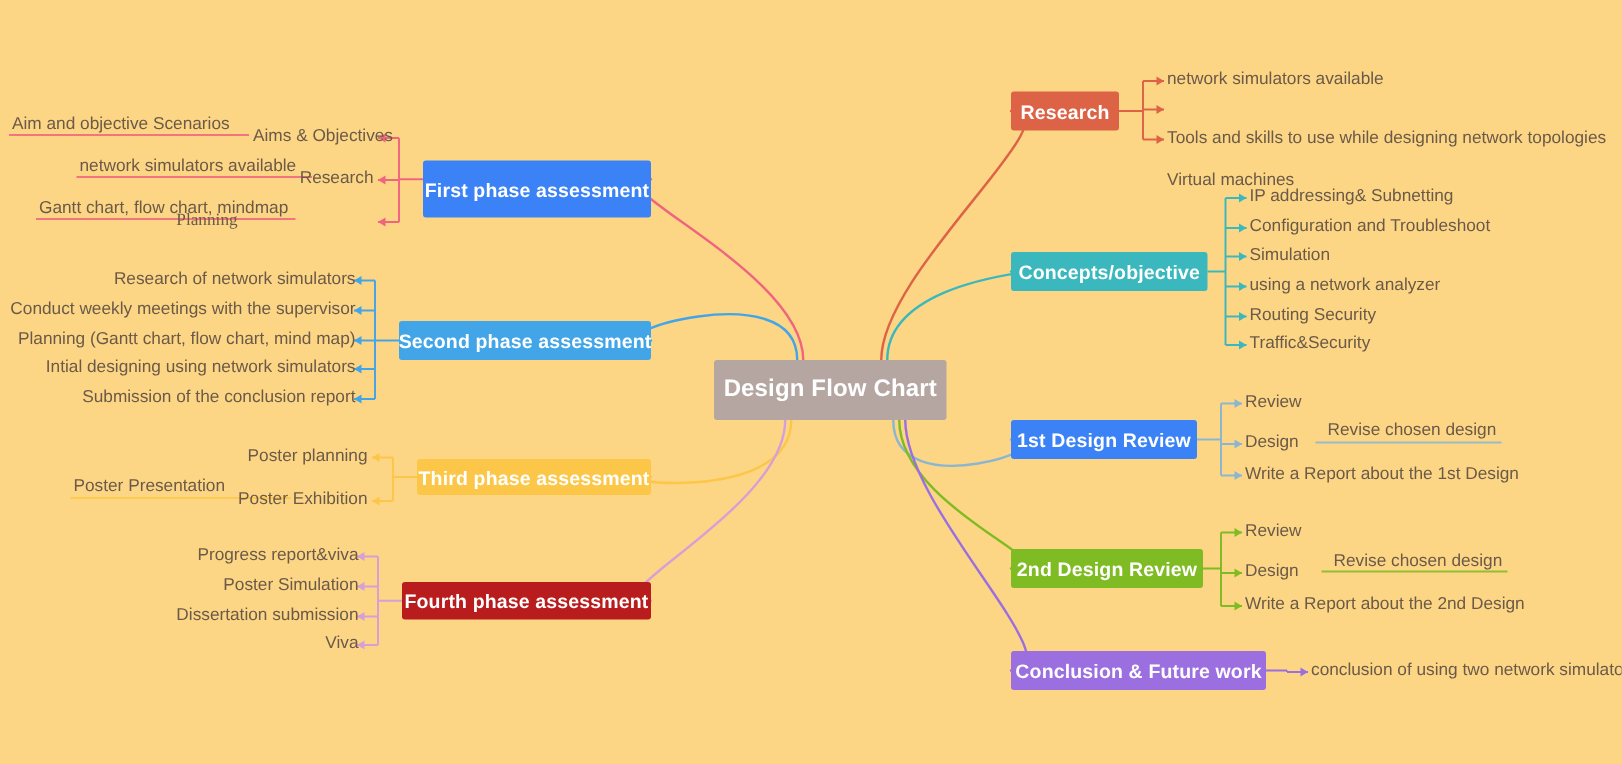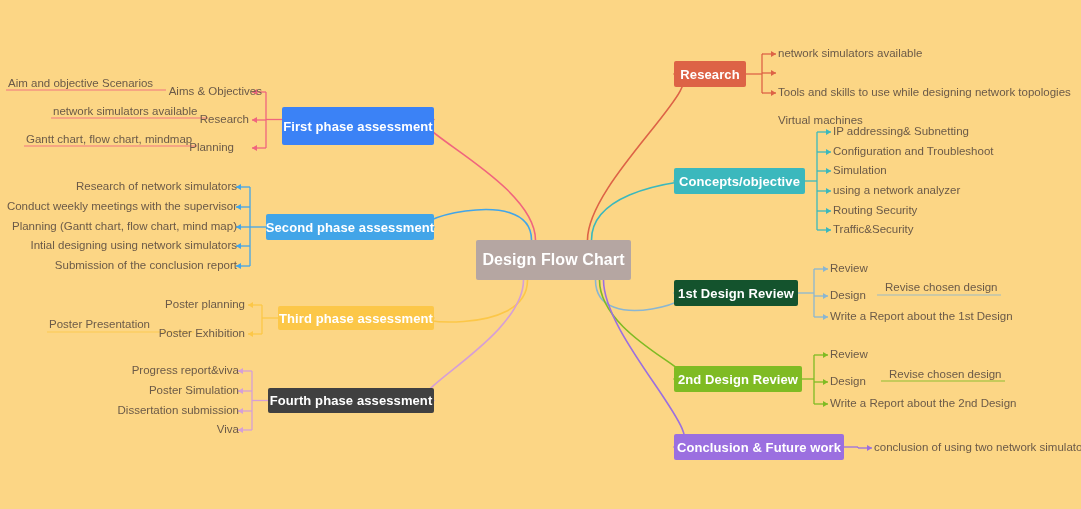--- a/index.html
+++ b/index.html
@@ -161,51 +161,51 @@
       <line x1="844" y1="447" x2="858" y2="447" stroke="#9b6fe0" stroke-width="1.3"></line>
       <line x1="858" y1="447" x2="858" y2="448" stroke="#9b6fe0" stroke-width="1.3"></line>
       <line x1="858" y1="448" x2="872" y2="448" stroke="#9b6fe0" stroke-width="1.3"></line>
       <path d="M 872 448 L 867 445 L 867 451 Z" fill="#9b6fe0"></path>
     </svg>
   <div id="nodes">
       <div class="node root" style="left: 476px; top: 240px; width: 155px; height: 40px; background: rgb(181, 166, 162);">Design Flow Chart</div>
       <div class="node branch" style="left: 282px; top: 107px; width: 152px; height: 38px; background: #3b82f6;">First phase assessment</div>
       <div class="leaf left" style="top: 85px; left: 0px; width: 249px; text-align: right; margin-left: 13px;">Aims &amp; Objectives</div>
       <div class="leaf left" style="top: 113px; left: 0px; width: 249px; text-align: right;">Research</div>
-      <div class="leaf left" style="top: 141px; left: 0px; width: 234px; text-align: right;">Planning</div>
+      <div class="leaf left" style="top: 141px; left: 0px; width: 276px; text-align: center; font-family: Liberation Serif, serif;">Planning</div>
       <div class="sub" style="left: 8px; top: 77px;">Aim and objective Scenarios</div>
       <div class="sub" style="left: 53px; top: 105px;">network simulators available</div>
       <div class="sub" style="left: 26px; top: 133px;">Gantt chart, flow chart, mindmap</div>
       <div class="node branch" style="left: 266px; top: 214px; width: 168px; height: 26px; background: rgb(66, 165, 232);">Second phase assessment</div>
       <div class="leaf left" style="top: 180px; left: 0px; width: 237px; text-align: right;">Research of network simulators</div>
       <div class="leaf left" style="top: 200px; left: 0px; width: 237px; text-align: right;">Conduct weekly meetings with the supervisor</div>
       <div class="leaf left" style="top: 220px; left: 0px; width: 237px; text-align: right;">Planning (Gantt chart, flow chart, mind map)</div>
       <div class="leaf left" style="top: 239px; left: 0px; width: 237px; text-align: right;">Intial designing using network simulators</div>
       <div class="leaf left" style="top: 259px; left: 0px; width: 237px; text-align: right;">Submission of the conclusion report</div>
       <div class="node branch" style="left: 278px; top: 306px; width: 156px; height: 24px; background: rgb(252, 199, 72);">Third phase assessment</div>
       <div class="leaf left" style="top: 298px; left: 0px; width: 245px; text-align: right;">Poster planning</div>
       <div class="leaf left" style="top: 327px; left: 0px; width: 245px; text-align: right;">Poster Exhibition</div>
       <div class="sub" style="left: 49px; top: 318px;">Poster Presentation</div>
-      <div class="node branch" style="left: 268px; top: 388px; width: 166px; height: 25px; background: #404040;">Fourth phase assessment</div>
+      <div class="node branch" style="left: 268px; top: 388px; width: 166px; height: 25px; background: #b91c1c;">Fourth phase assessment</div>
       <div class="leaf left" style="top: 364px; left: 0px; width: 239px; text-align: right;">Progress report&amp;viva</div>
       <div class="leaf left" style="top: 384px; left: 0px; width: 239px; text-align: right;">Poster Simulation</div>
       <div class="leaf left" style="top: 404px; left: 0px; width: 239px; text-align: right;">Dissertation submission</div>
       <div class="leaf left" style="top: 423px; left: 0px; width: 239px; text-align: right;">Viva</div>
       <div class="node branch" style="left: 674px; top: 61px; width: 72px; height: 26px; background: rgb(221, 99, 70);">Research</div>
       <div class="leaf right" style="top: 47px; left: 778px;">network simulators available</div>
       <div class="leaf right" style="top: 66px; left: 778px; margin-top: 48px;">Virtual machines</div>
       <div class="leaf right" style="top: 86px; left: 778px;">Tools and skills to use while designing network topologies</div>
       <div class="node branch" style="left: 674px; top: 168px; width: 131px; height: 26px; background: rgb(59, 184, 189);">Concepts/objective</div>
       <div class="leaf right" style="top: 125px; left: 833px;">IP addressing&amp; Subnetting</div>
       <div class="leaf right" style="top: 145px; left: 833px;">Configuration and Troubleshoot</div>
       <div class="leaf right" style="top: 164px; left: 833px;">Simulation</div>
       <div class="leaf right" style="top: 184px; left: 833px;">using a network analyzer</div>
       <div class="leaf right" style="top: 204px; left: 833px;">Routing Security</div>
       <div class="leaf right" style="top: 223px; left: 833px;">Traffic&amp;Security</div>
-      <div class="node branch" style="left: 674px; top: 280px; width: 124px; height: 26px; background: #14532d;">1st Design Review</div>
+      <div class="node branch" style="left: 674px; top: 280px; width: 124px; height: 26px; background: #3b82f6;">1st Design Review</div>
       <div class="leaf right" style="top: 262px; left: 830px;">Review</div>
       <div class="leaf right" style="top: 289px; left: 830px;">Design</div>
       <div class="leaf right" style="top: 310px; left: 830px;">Write a Report about the 1st Design</div>
       <div class="sub" style="left: 885px; top: 281px;">Revise chosen design</div>
       <div class="node branch" style="left: 674px; top: 366px; width: 128px; height: 26px; background: rgb(127, 187, 35);">2nd Design Review</div>
       <div class="leaf right" style="top: 348px; left: 830px;">Review</div>
       <div class="leaf right" style="top: 375px; left: 830px;">Design</div>
       <div class="leaf right" style="top: 397px; left: 830px;">Write a Report about the 2nd Design</div>
       <div class="sub" style="left: 889px; top: 368px;">Revise chosen design</div>
       <div class="node branch" style="left: 674px; top: 434px; width: 170px; height: 26px; background: rgb(155, 111, 224);">Conclusion &amp; Future work</div>

